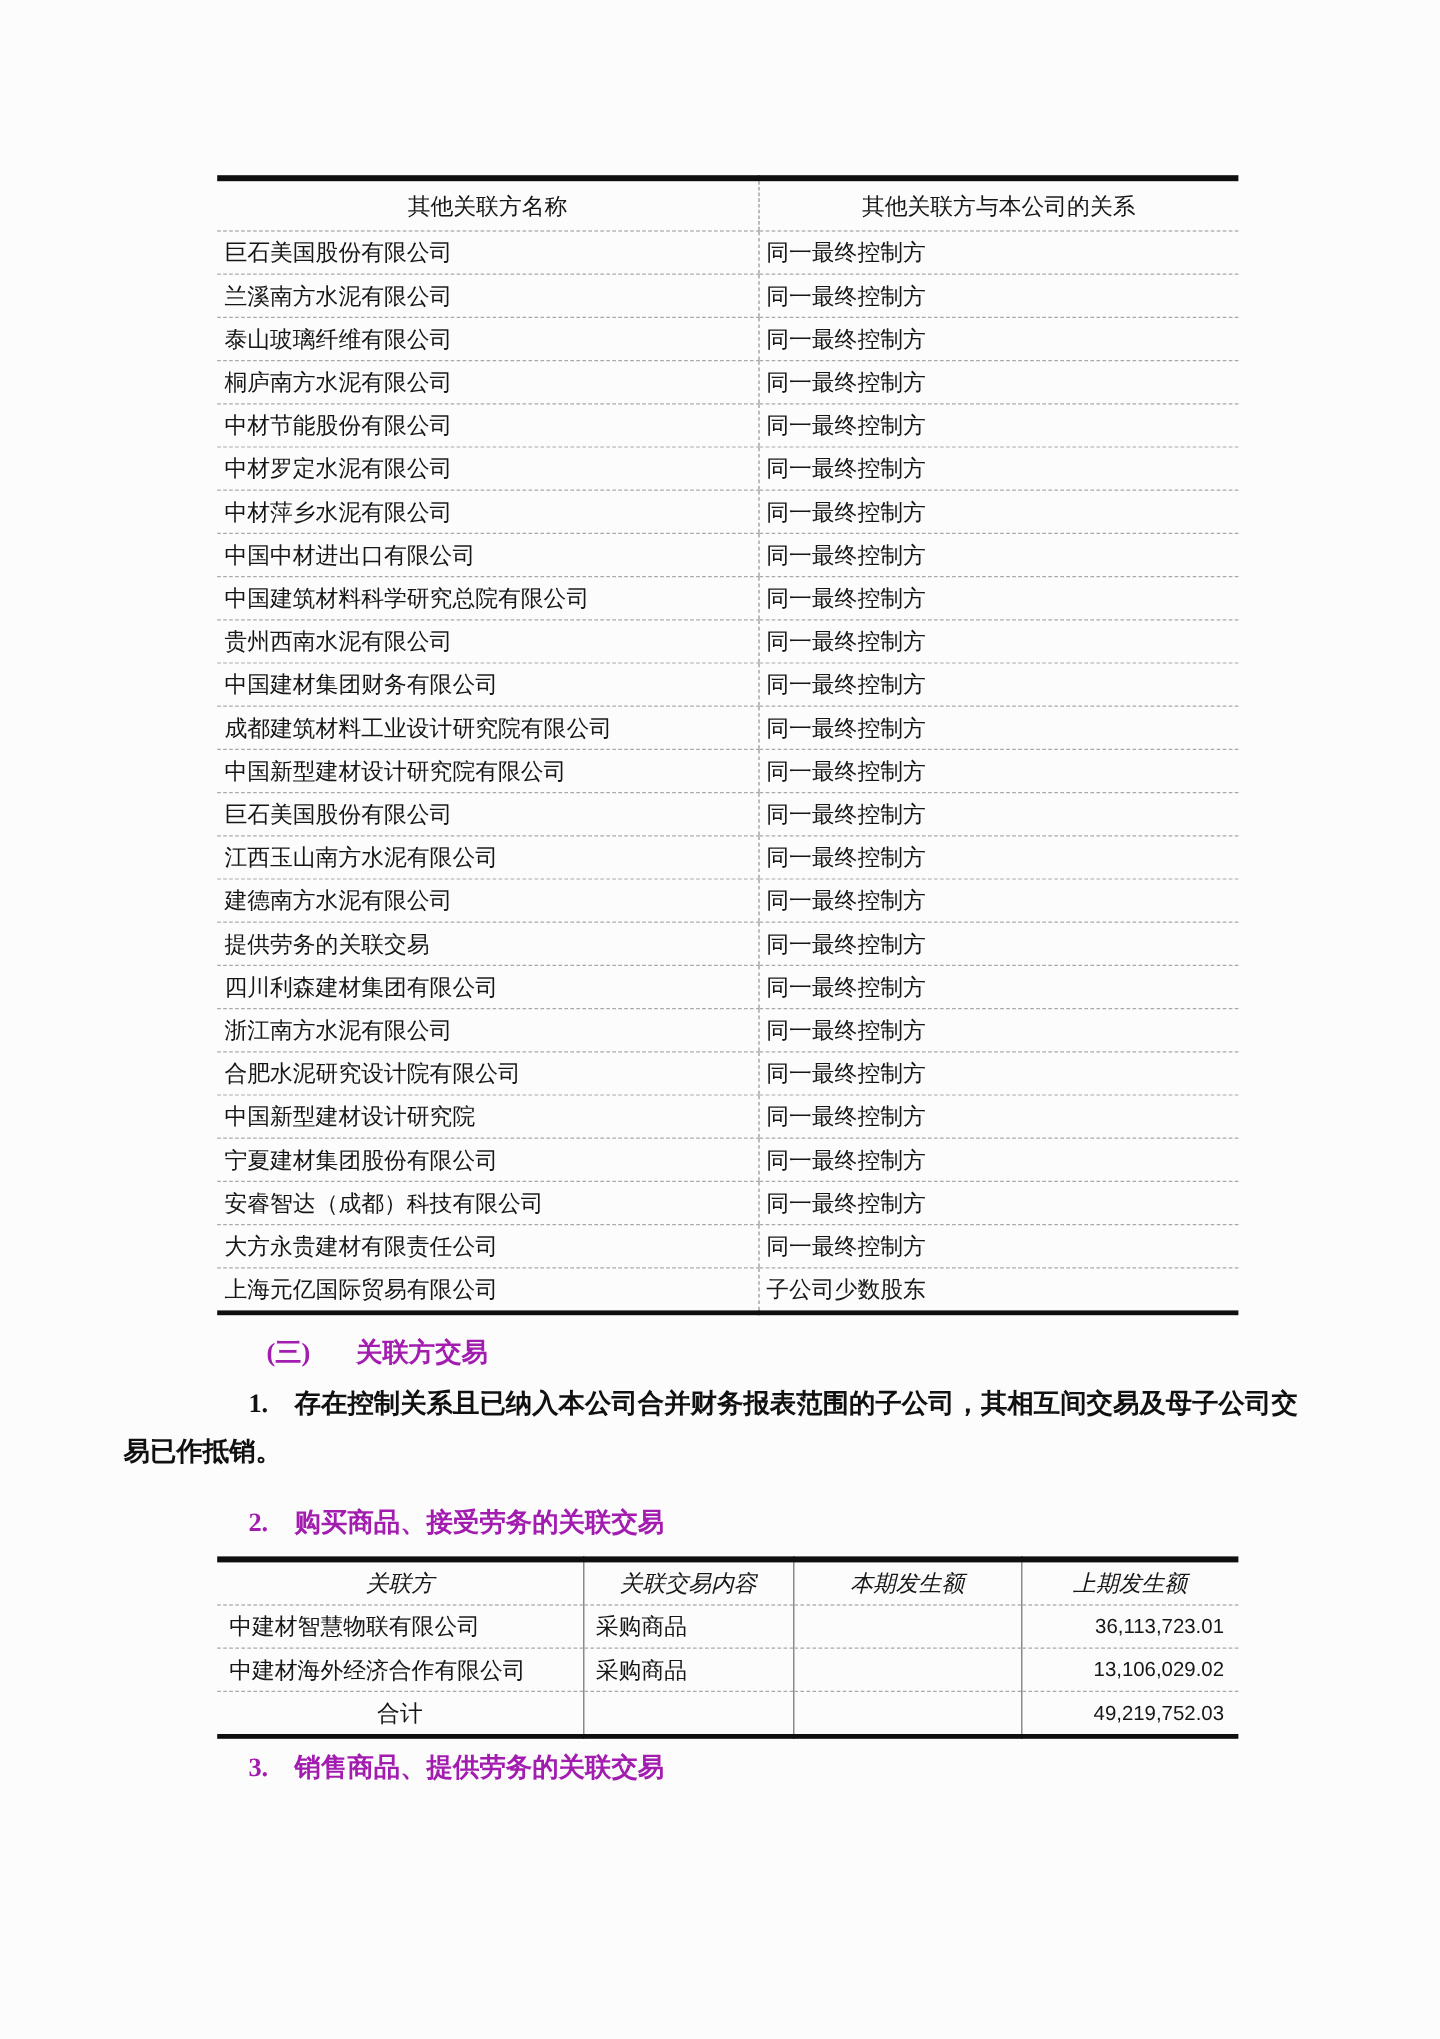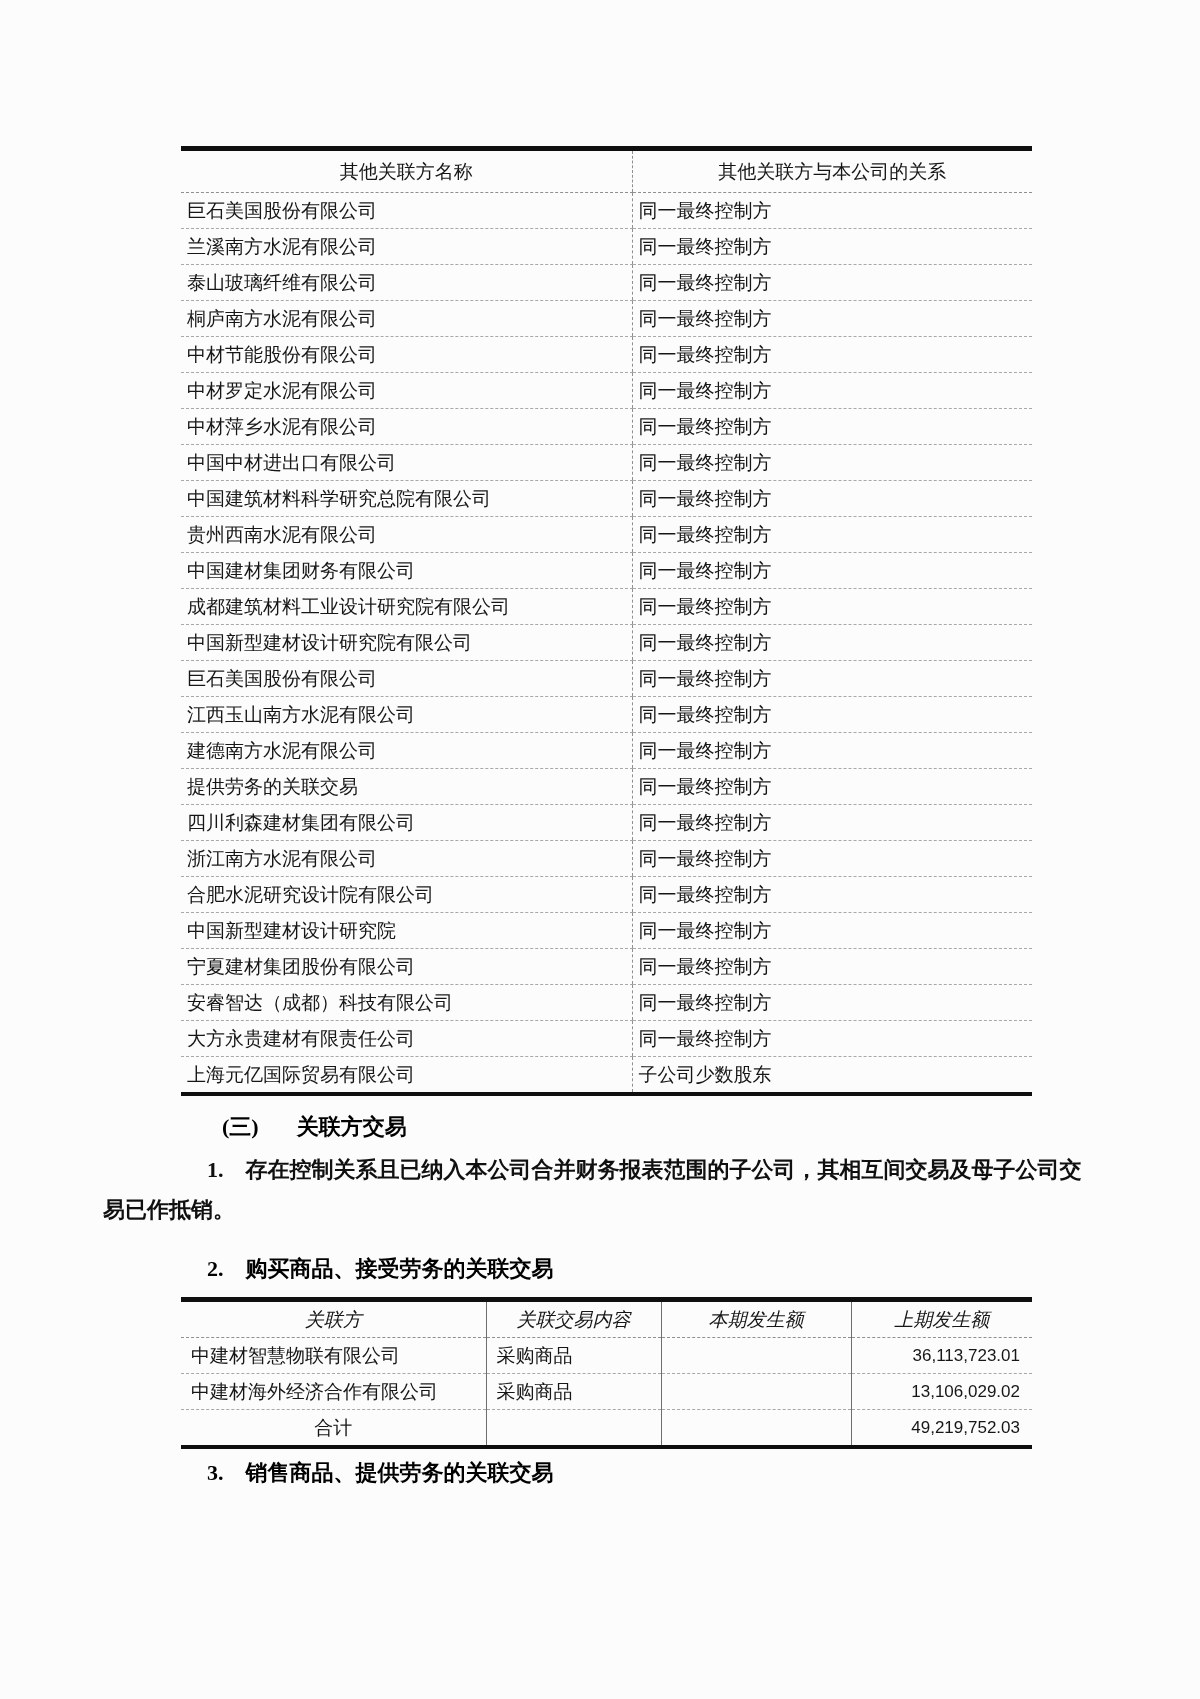--- a/index.html
+++ b/index.html
@@ -49,21 +49,21 @@
     text-align:right;
     font-family:"Liberation Sans","DejaVu Sans",sans-serif;
     font-size:17px;
     padding-right:12px;
   }
   #t2 td.center{text-align:center;}
 
   
   .sec-head{
     position:absolute;font-size:22px;font-weight:bold;
-    white-space:nowrap;color:#000000;line-height:30px;
+    white-space:nowrap;color:#a21caf;line-height:30px;
   }
   #sec-c{left:222px;top:1112px;}
   #sec-c .head-num{margin-right:38px;}
   #h2{left:207px;top:1254px;}
   #h3{left:207px;top:1458px;}
   #h2 .head-num,#h3 .head-num{margin-right:22px;}
 
   #clause1{
     position:absolute;left:103px;top:1150px;width:996px;
     font-size:22px;font-weight:bold;line-height:40px;

